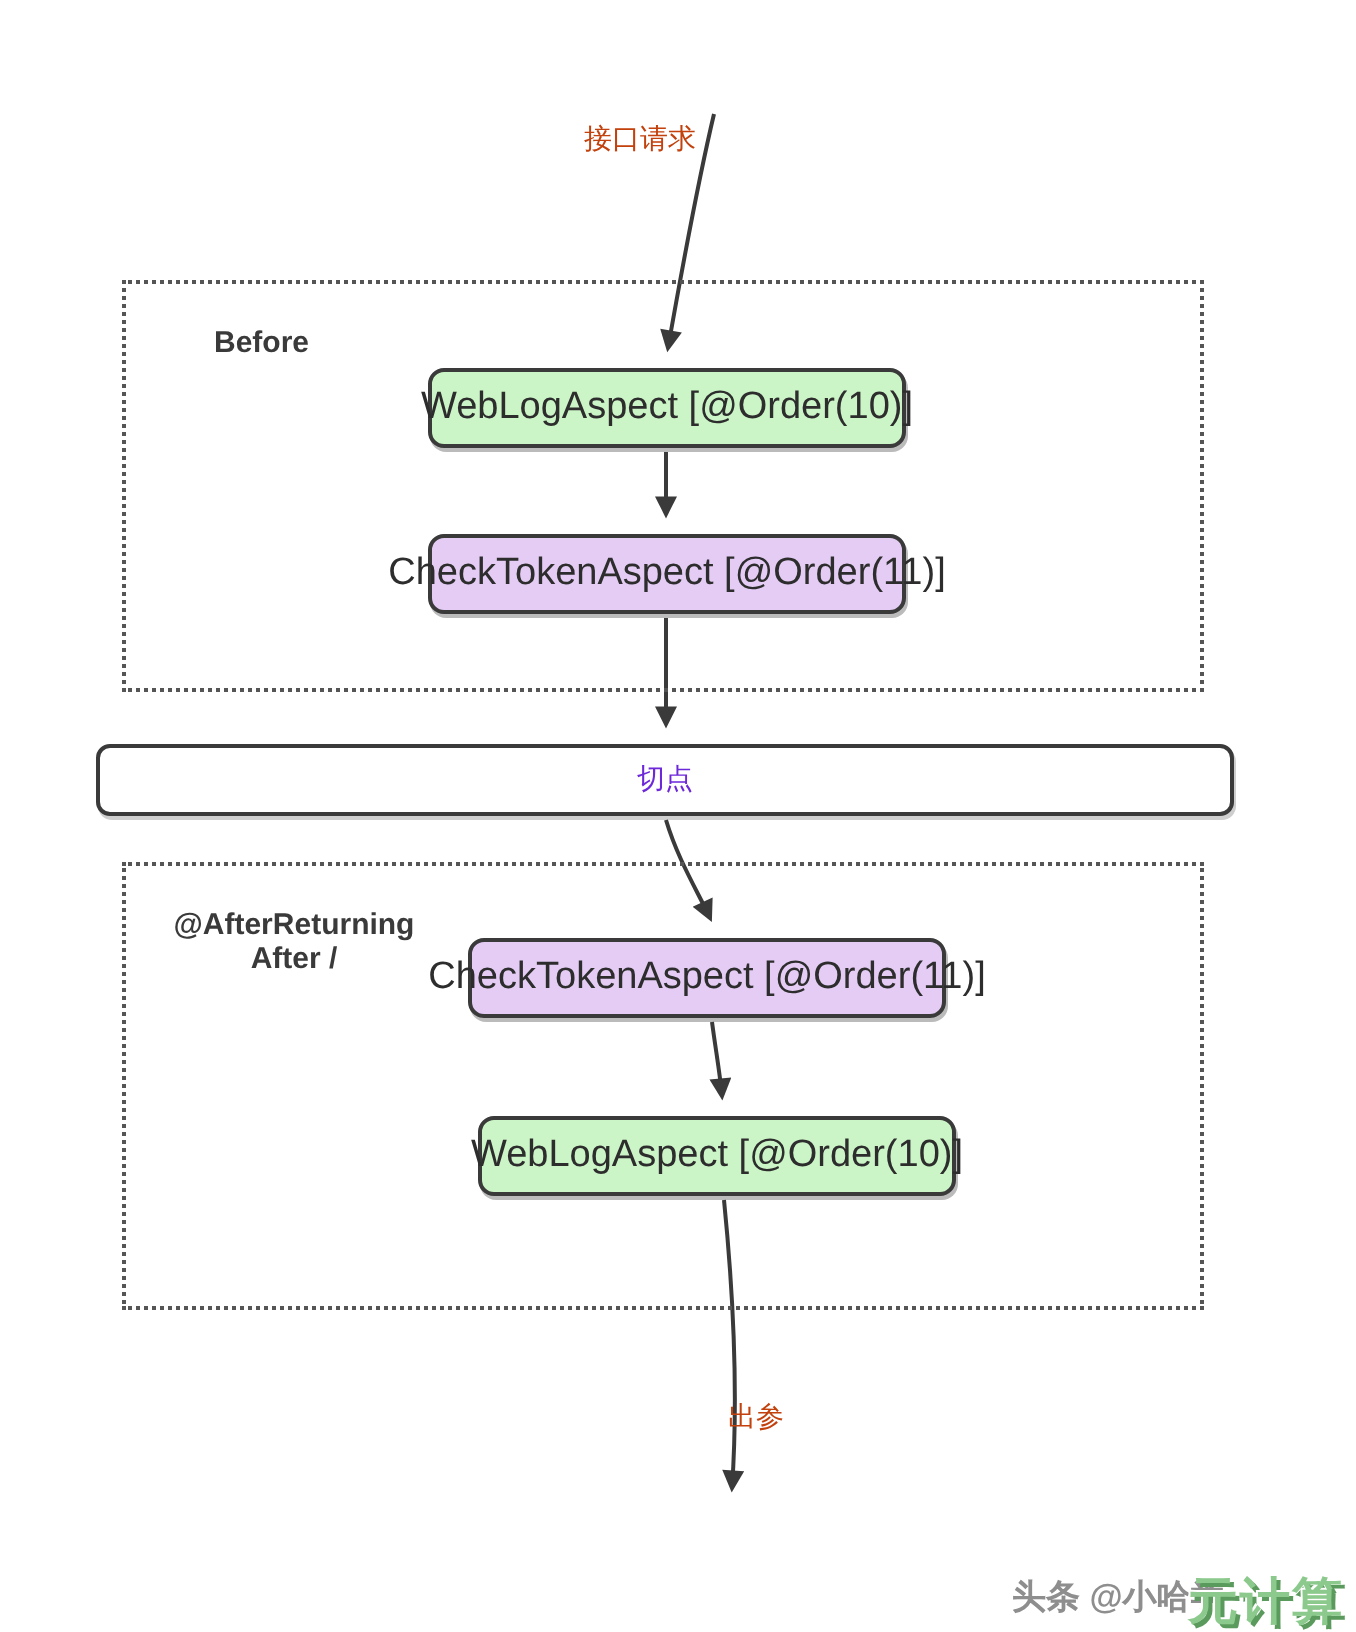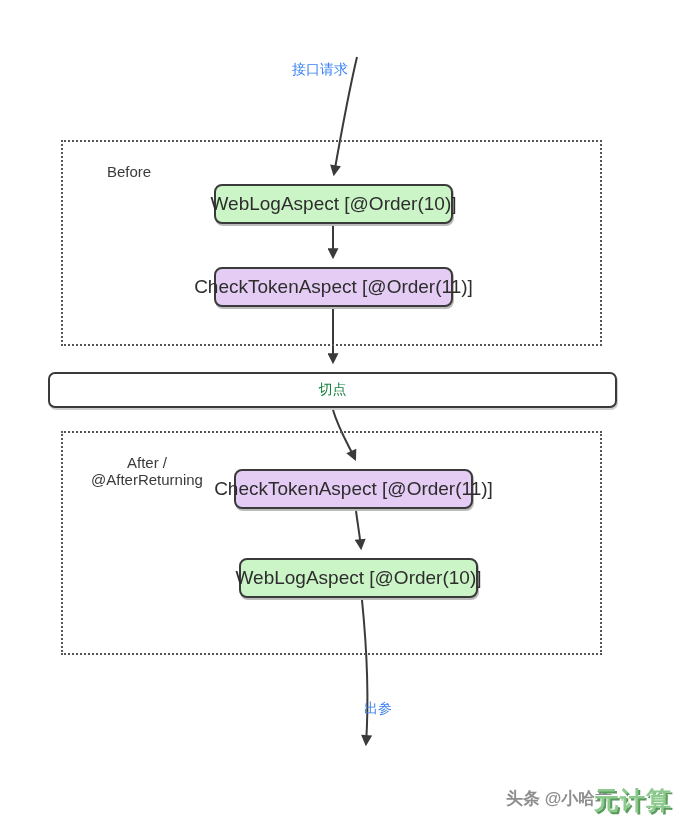--- a/index.html
+++ b/index.html
@@ -18,40 +18,40 @@
   }
   .arrow-layer {
     position: absolute;
     left: 0; top: 0;
     width: 678px; height: 816px;
     pointer-events: none;
   }
   .float-label {
     position: absolute;
     font-size: 14px;
-    color: #3b82f6;
+    color: #c2410c;
     white-space: nowrap;
   }
   .section-box {
     position: absolute;
     border: 2px dotted #555;
     background: transparent;
     box-sizing: border-box;
   }
   .section-box.before {
     left: 61px; top: 140px;
     width: 541px; height: 206px;
   }
   .section-box.after {
     left: 61px; top: 431px;
     width: 541px; height: 224px;
   }
   .section-title {
     position: absolute;
-    font-weight: normal;
+    font-weight: bold;
     font-size: 15px;
     color: #3a3a3a;
     white-space: nowrap;
   }
   .section-title.before-title { left: 107px; top: 163px; }
   .section-title.after-title {
     left: 72px; top: 454px;
     width: 150px;
     text-align: center;
     line-height: 17px;
@@ -81,21 +81,21 @@
     left: 48px; top: 372px;
     width: 569px; height: 36px;
     box-sizing: border-box;
     background: #ffffff;
     border: 2px solid var(--border, #3a3a3a);
     border-radius: 7px;
     display: flex;
     align-items: center;
     justify-content: center;
     font-size: 14px;
-    color: #15803d;
+    color: #6d28d9;
     box-shadow: 1px 2px 0 rgba(60,60,60,0.25);
   }
   .request-label { left: 292px; top: 61px; }
   .output-label  { left: 364px; top: 700px; }
   .watermark {
     position: absolute;
     left: 506px; top: 784px;
     width: 172px; height: 32px;
   }
   .wm-byline {
@@ -145,22 +145,22 @@
   <div class="section-title before-title">Before</div>
 
   <div class="node green n-before-weblog">WebLogAspect [@Order(10)]</div>
 
   <div class="node purple n-before-checktoken">CheckTokenAspect [@Order(11)]</div>
 
   <div class="pointcut">切点</div>
 
   <div class="section-box after"></div>
   <div class="section-title after-title">
+    <div>@AfterReturning</div>
     <div>After /</div>
-    <div>@AfterReturning</div>
   </div>
 
   <div class="node purple n-after-checktoken">CheckTokenAspect [@Order(11)]</div>
 
   <div class="node green n-after-weblog">WebLogAspect [@Order(10)]</div>
 
   <div class="float-label output-label">出参</div>
 
   <div class="watermark">
     <span class="wm-byline">头条 @小哈学</span>

